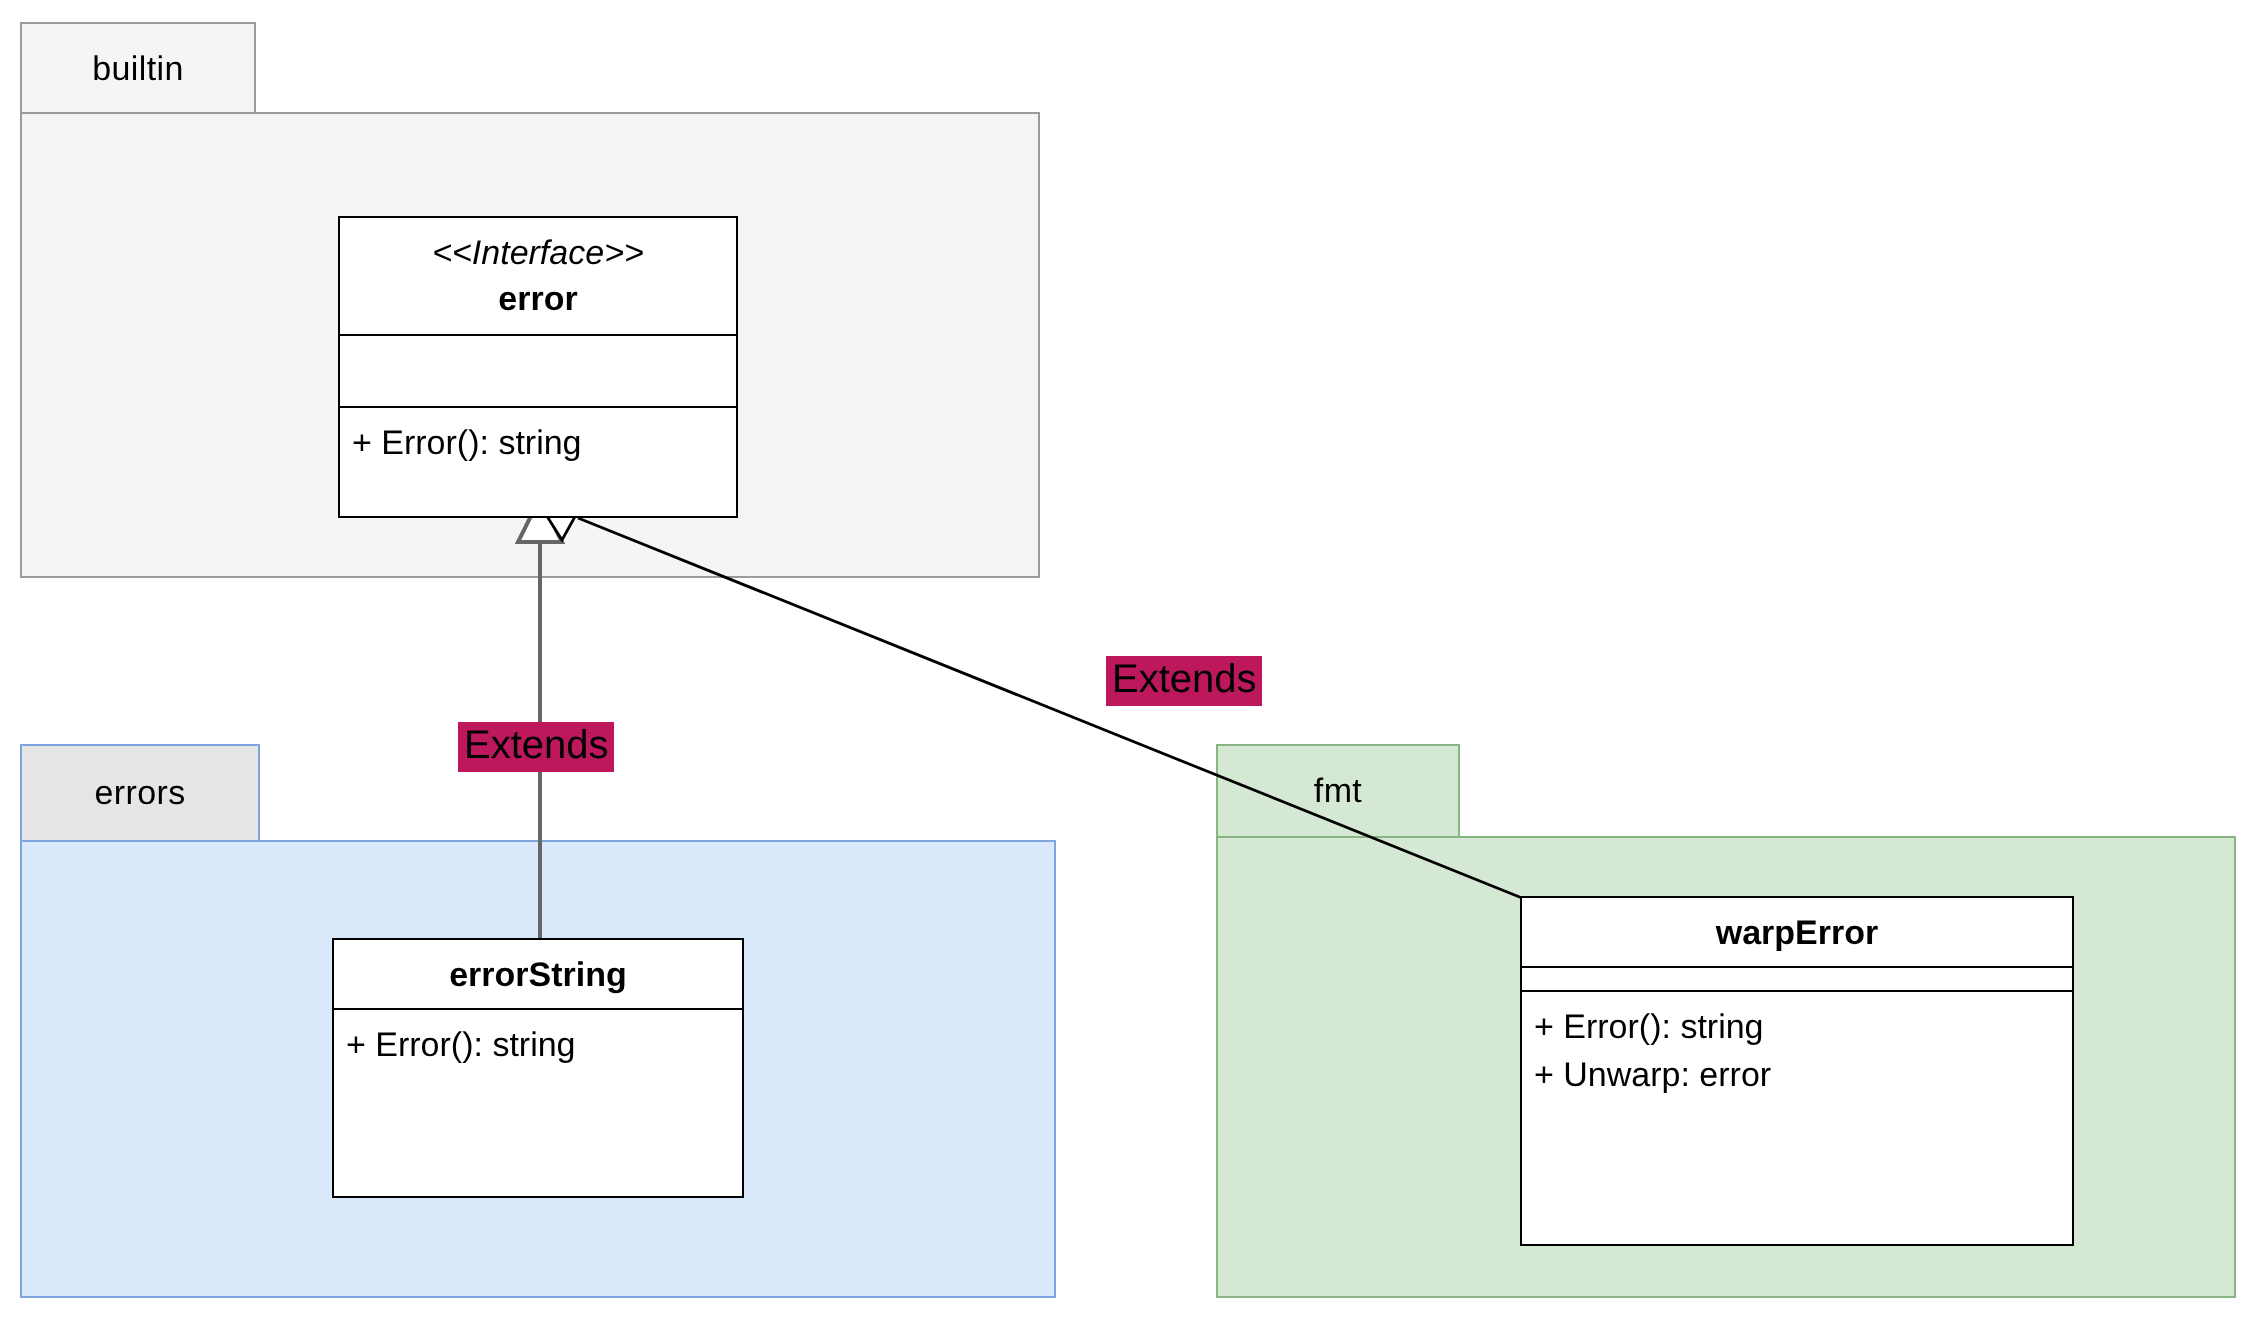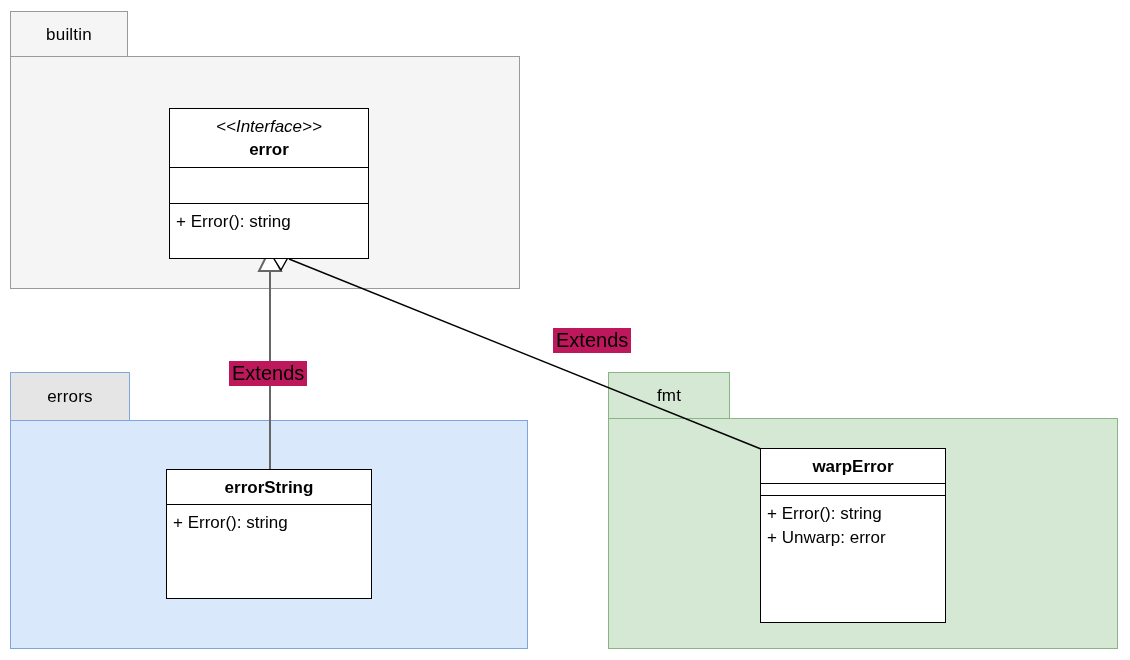--- a/index.html
+++ b/index.html
@@ -75,21 +75,21 @@
   .uml-name {
     font-weight: bold;
     display: block;
   }
   .uml-members { text-align: left; }
   .uml-member { white-space: pre; }
   .uml-empty { min-height: 36px; }
 
   #box-error       { left:169px; top:108px;  width:200px; height:151px; }
   #box-errorstring { left:166px; top:469px; width:206px; height:130px; }
-  #box-warperror   { left:760px; top:448px; width:186px; height:175px; }
+  #box-warperror   { left:760px; top:448px; width:277px; height:175px; }
 
   
   #edges {
     position: absolute;
     left: 0; top: 0;
     width: 1130px; height: 660px;
     z-index: 3;
     pointer-events: none;
   }
   .edge-label {

